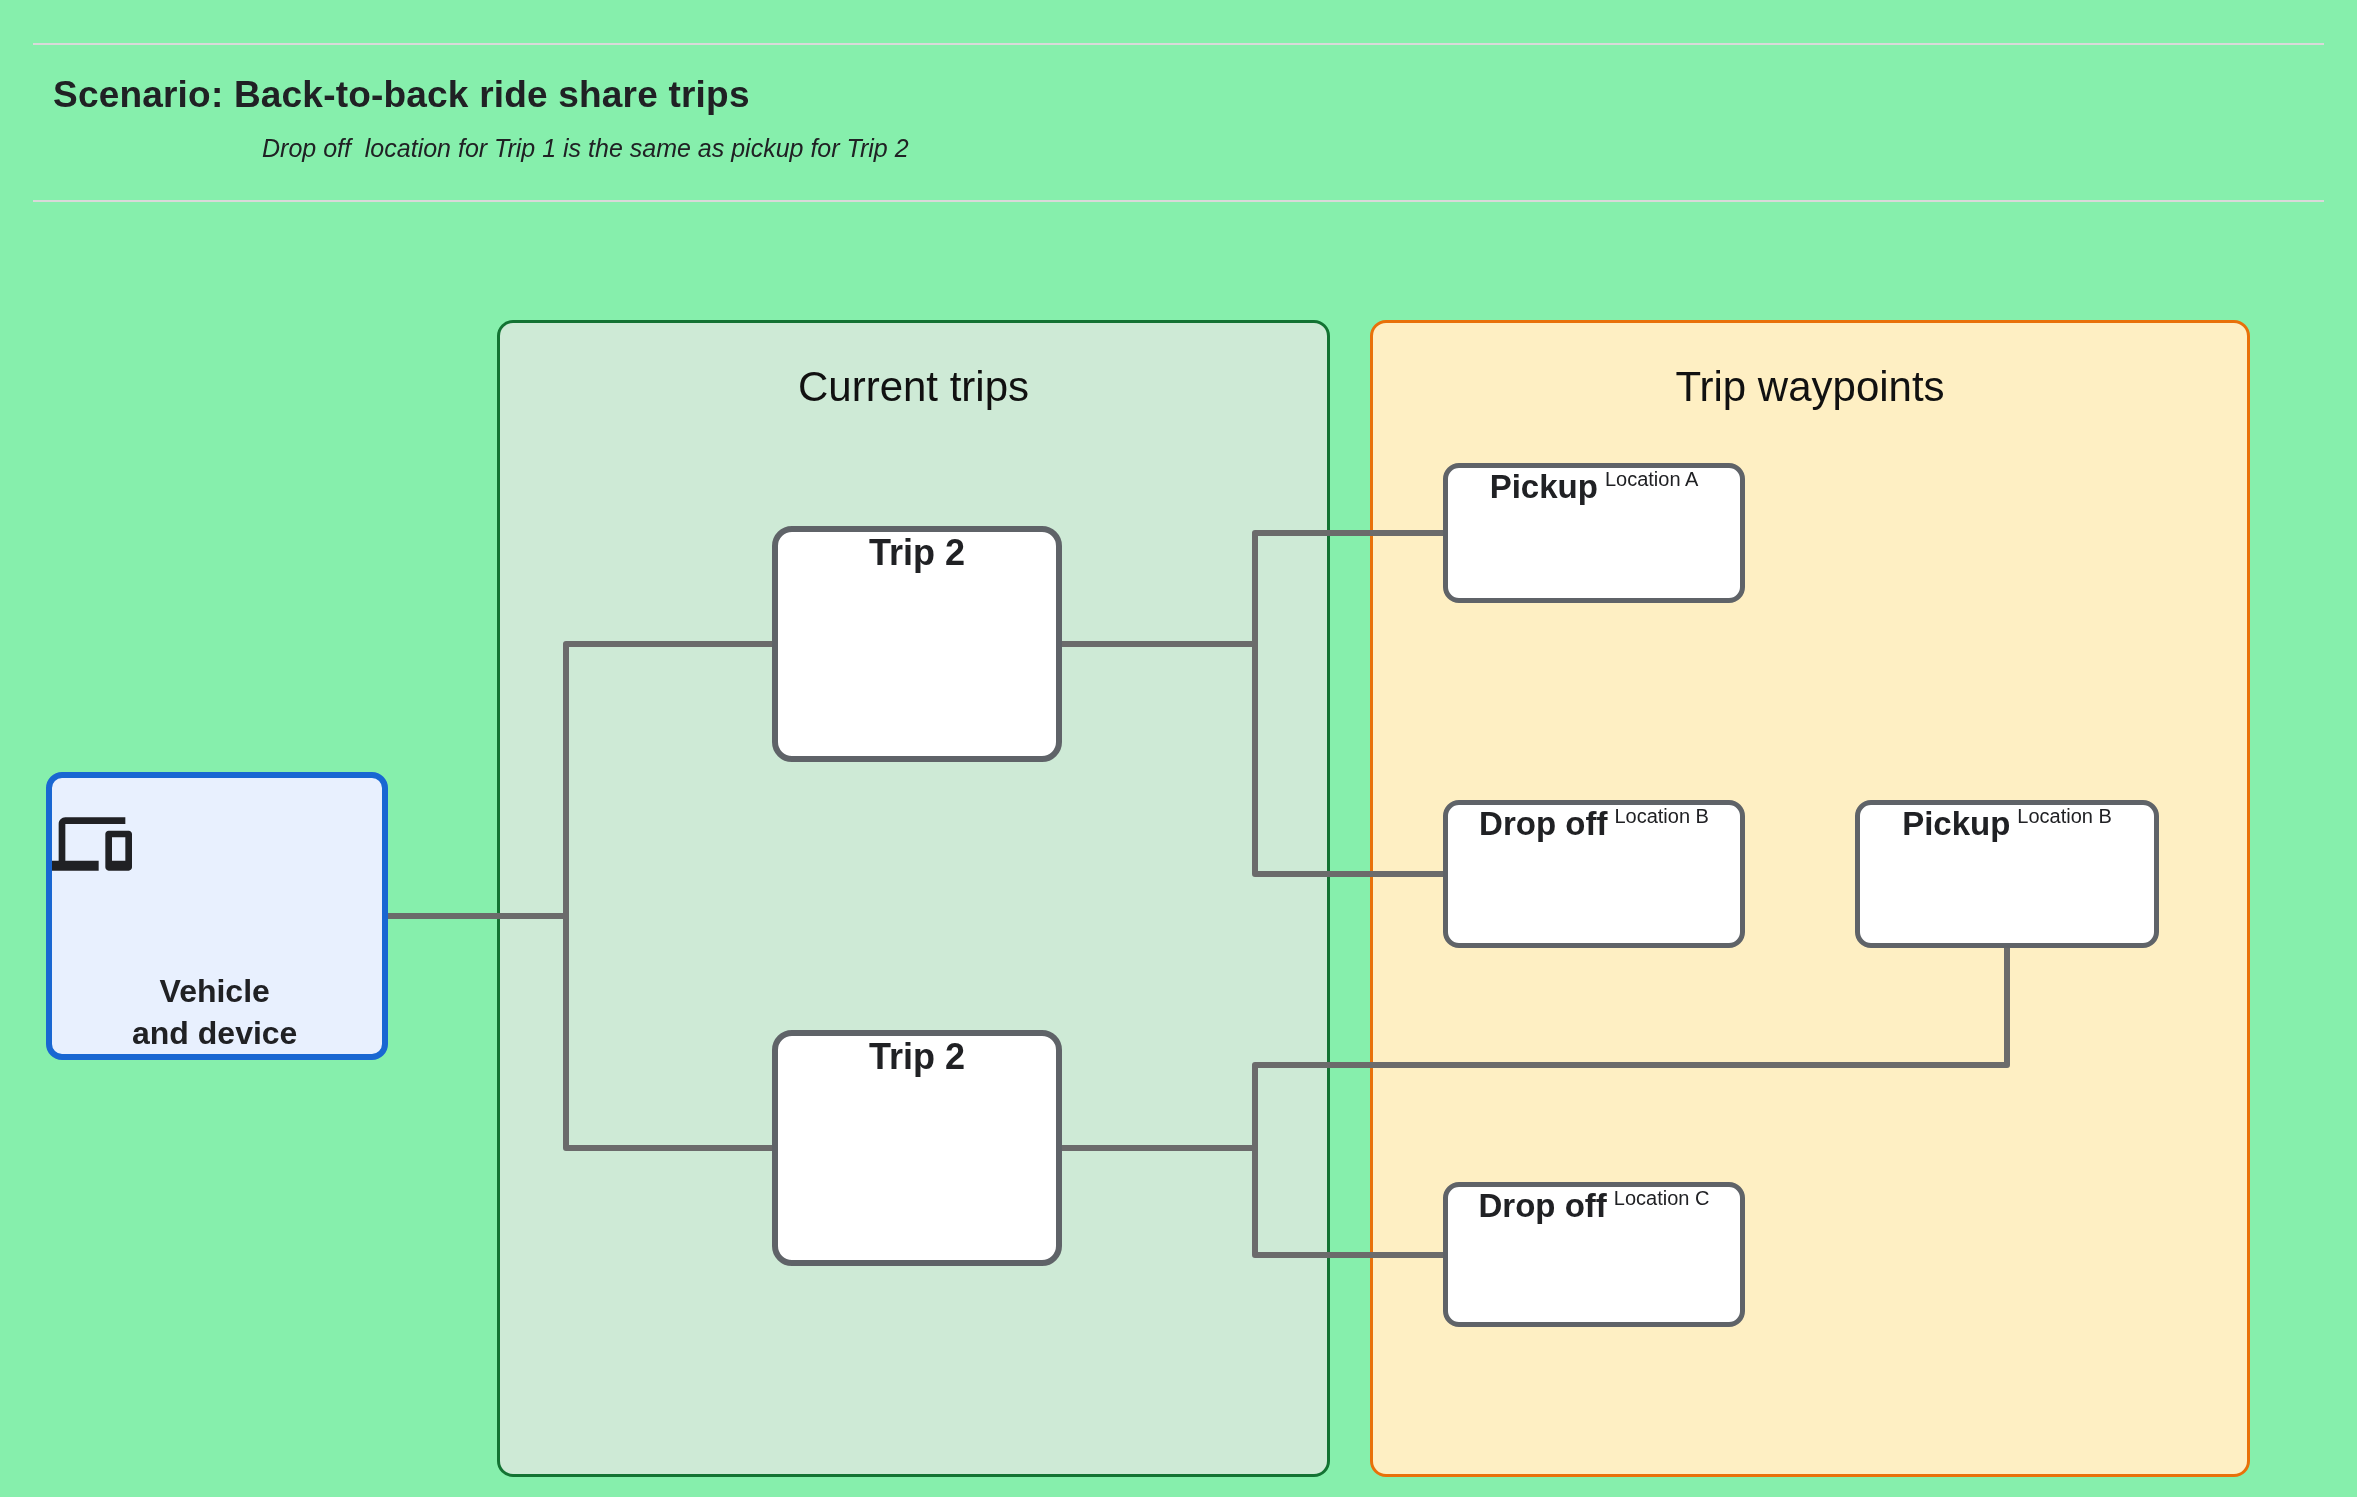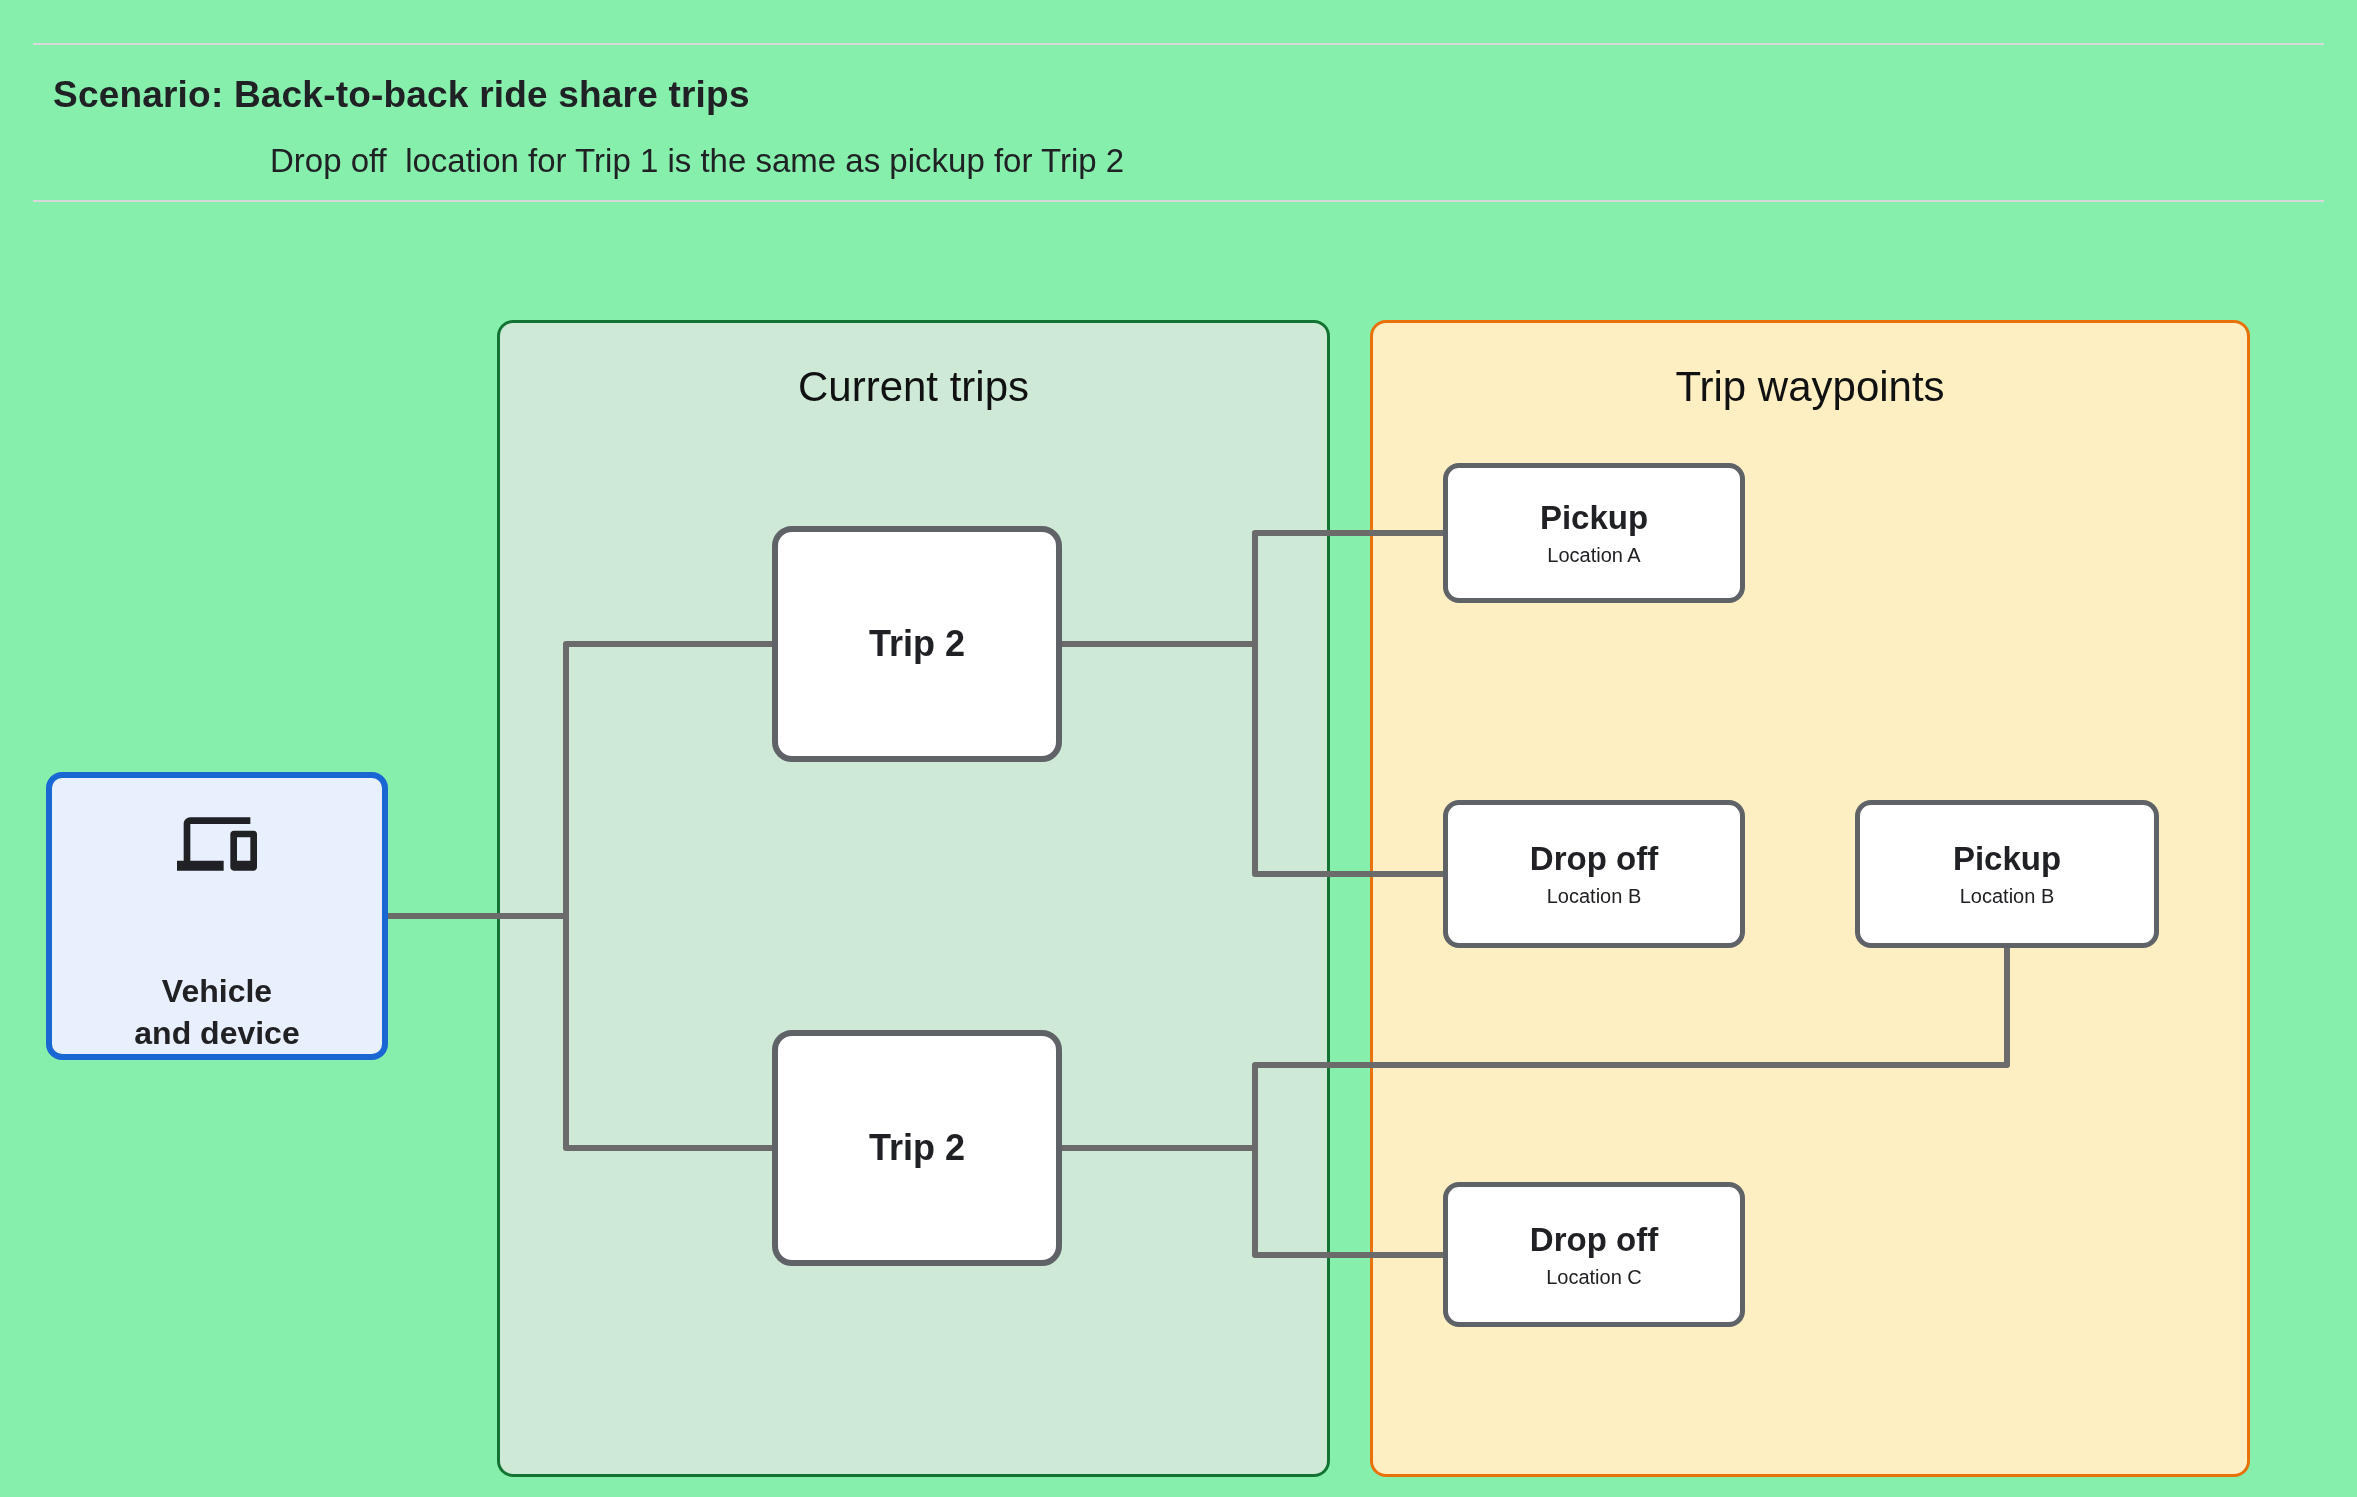--- a/index.html
+++ b/index.html
@@ -16,33 +16,33 @@
     overflow:hidden;
   }
   .rule{position:absolute; left:33px; width:2291px; height:2px; background:var(--divider);}
   .rule-top{top:43px;}
   .rule-bottom{top:200px;}
   .page-title{
     position:absolute; left:53px; top:74px; margin:0;
     font-size:37px; font-weight:bold; letter-spacing:0.2px;
   }
   .page-subtitle{
-    position:absolute; left:258px; top:130px; margin:12px;
-    font-size:33px; font-weight:normal; white-space:pre;
+    position:absolute; left:258px; top:130px; margin:4px;
+    font-size:25px; font-weight:normal; white-space:pre;font-style:italic;
   }
   .connectors{position:absolute; left:0; top:0; z-index:2;}
   .panel{position:absolute; top:320px; height:1157px; border-radius:16px; box-sizing:border-box; z-index:1;}
   .panel-green{left:497px; width:833px; background:var(--panel-green-fill); border:3px solid var(--panel-green-border);}
   .panel-yellow{left:1370px; width:880px; background:var(--panel-yellow-fill); border:3px solid var(--panel-yellow-border);}
   .panel-title{
     position:absolute; top:32px; left:0; width:100%; text-align:center;
     font-size:42px; font-weight:normal; color:#111111;margin-top:8px;
   }
   .node{position:absolute; background:#ffffff; box-sizing:border-box; z-index:3;
-        display:flex; flex-direction:column; align-items:center; justify-content:center;}
+        display:flex; align-items:flex-start; justify-content:center;}
   .vehicle{
     left:46px; top:772px; width:342px; height:288px;
     background:var(--vehicle-fill); border:6px solid var(--vehicle-border); border-radius:16px;
     justify-content:flex-start;
   }
   .vehicle .dev-icon{margin-top:26px;}
   .vehicle-label{
     margin-top:auto; text-align:center;
     font-size:32px; font-weight:bold; line-height:1.32; white-space:pre-line;
   }

